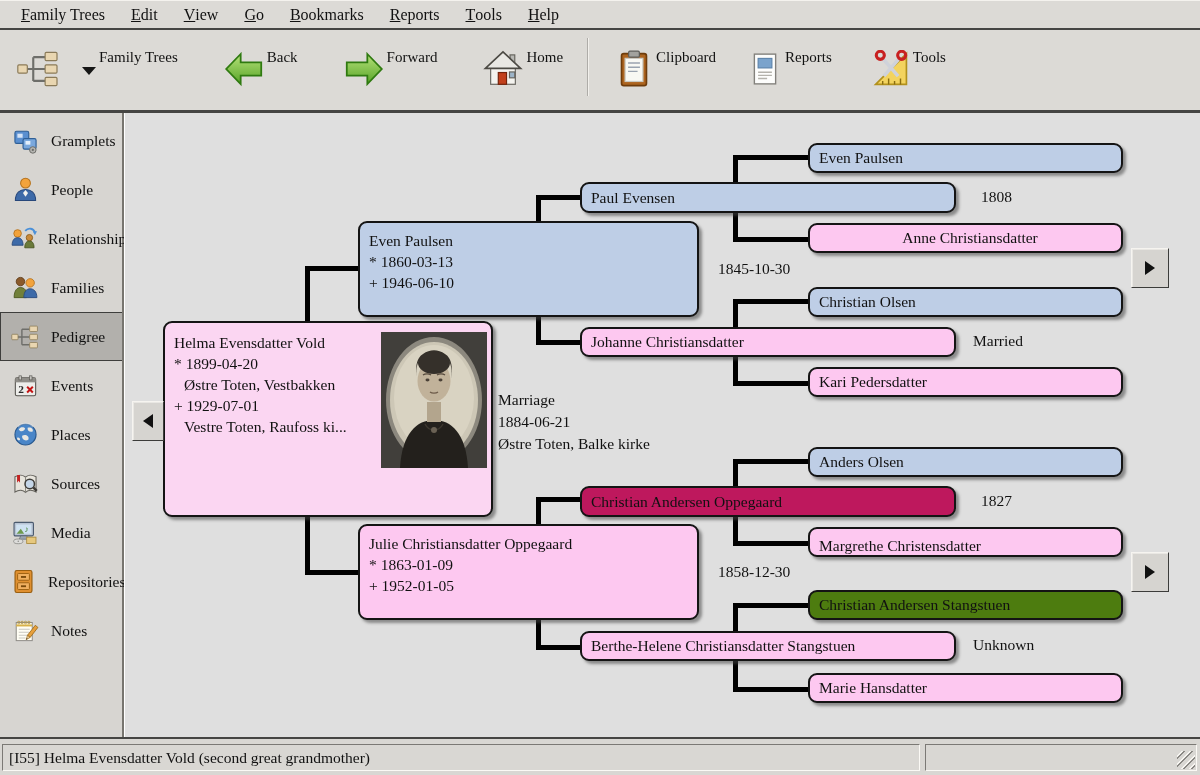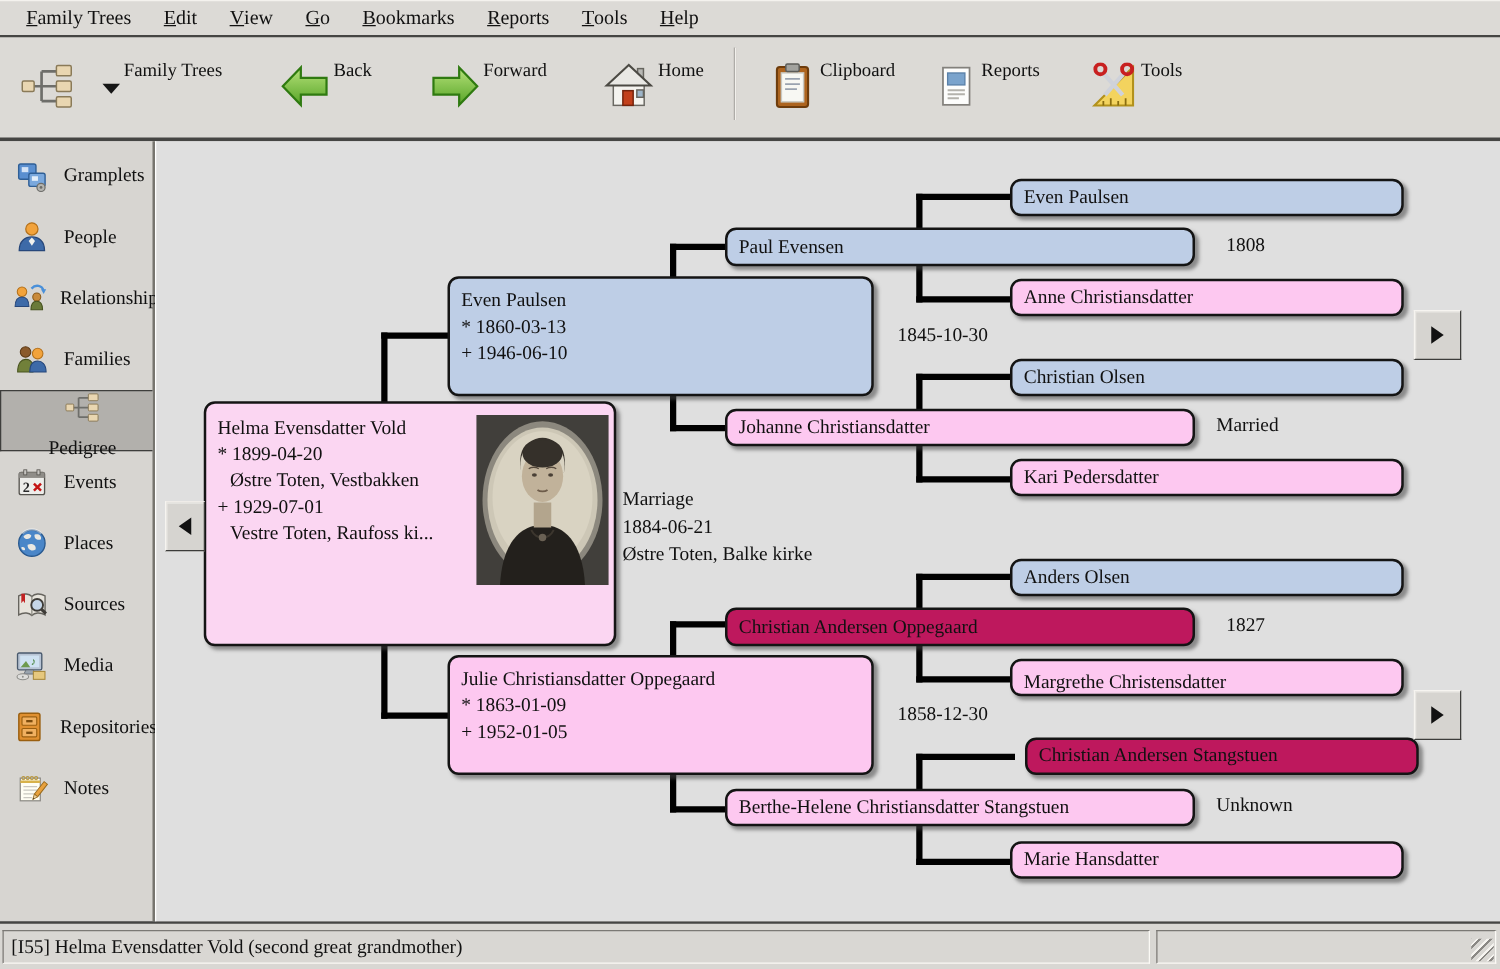--- a/index.html
+++ b/index.html
@@ -25,21 +25,21 @@
   .caret { width:0; height:0; border-left:7px solid transparent; border-right:7px solid transparent;
            border-top:8px solid #161616; }
   .tsep { width:2px; height:58px; background:#aeaca8; border-right:1px solid #f2f0ec; margin:0 16px 8px 14px; }
   .sp { width:26px; }
 
   
   .content { flex:1; display:flex; min-height:0; }
   .sidebar { width:124px; background:#d7d5d1; border-right:2px solid #77756f; padding-top:3px; }
   .side-item { height:49px; display:flex; align-items:center; gap:11px; padding-left:9px;
                font-size:15.5px; border:1px solid transparent; }
-  .side-item.selected { background:#b2b0ac; border:1px solid #3e3e3c; border-right:none;flex-direction:column; }
+  .side-item.selected { background:#b2b0ac; border:1px solid #3e3e3c; border-right:none; }
   .side-item .sicon { width:30px; height:28px; display:flex; align-items:center; justify-content:center; }
 
   .canvas { flex:1; position:relative; background:#dfdfdf; border-left:1px solid #ffffff; overflow:hidden; }
 
   
   .conn { position:absolute; background:#000; }
 
   
   .pbox { position:absolute; border:2px solid #141414; border-radius:9px;
           box-shadow:3px 3px 3px rgba(70,70,70,0.55); font-size:15.5px; overflow:hidden; }
@@ -396,36 +396,36 @@
       <div class="conn" style="left: 608px; top: 400px; width: 5px; height: 33px; background: rgb(0, 0, 0);"></div>
       <div class="conn" style="left: 608px; top: 428px; width: 79px; height: 5px; background: rgb(0, 0, 0);"></div>
       <div class="conn" style="left: 608px; top: 490px; width: 5px; height: 32px; background: rgb(0, 0, 0);"></div>
       <div class="conn" style="left: 608px; top: 490px; width: 79px; height: 5px; background: rgb(0, 0, 0);"></div>
       <div class="conn" style="left: 608px; top: 544px; width: 5px; height: 35px; background: rgb(0, 0, 0);"></div>
       <div class="conn" style="left: 608px; top: 574px; width: 79px; height: 5px; background: rgb(0, 0, 0);"></div>
 
       <div class="pbox small male" style="left: 683px; top: 30px; width: 315px; height: 30px; background: rgb(190, 206, 230);">
           <span class="nm">Even Paulsen</span>
         </div>
-      <div class="pbox small female" style="left: 683px; top: 110px; width: 315px; height: 30px; background: rgb(253, 200, 240);">
+      <div class="pbox small female" style="left: 683px; top: 110px; width: 315px; height: 30px; background: rgb(253, 200, 240); justify-content: center;">
           <span class="nm">Anne Christiansdatter</span>
         </div>
       <div class="pbox small male" style="left: 683px; top: 174px; width: 315px; height: 30px; background: rgb(190, 206, 230);">
           <span class="nm">Christian Olsen</span>
         </div>
       <div class="pbox small female" style="left: 683px; top: 254px; width: 315px; height: 30px; background: rgb(253, 200, 240);">
           <span class="nm">Kari Pedersdatter</span>
         </div>
       <div class="pbox small male" style="left: 683px; top: 334px; width: 315px; height: 30px; background: rgb(190, 206, 230);">
           <span class="nm">Anders Olsen</span>
         </div>
       <div class="pbox small female" style="left: 683px; top: 414px; width: 315px; height: 30px; background: rgb(253, 200, 240); align-items: flex-end;">
           <span class="nm">Margrethe Christensdatter</span>
         </div>
-      <div class="pbox small male" style="left: 683px; top: 477px; width: 315px; height: 30px; background: #be185d; margin-left: 12px;">
+      <div class="pbox small male" style="left: 683px; top: 477px; width: 315px; height: 30px; background: #4d7c0f;">
           <span class="nm">Christian Andersen Stangstuen</span>
         </div>
       <div class="pbox small female" style="left: 683px; top: 560px; width: 315px; height: 30px; background: rgb(253, 200, 240);">
           <span class="nm">Marie Hansdatter</span>
         </div>
 
       <div class="pbox small male" style="left: 455px; top: 69px; width: 376px; height: 31px; background: rgb(190, 206, 230);">
           <span class="nm">Paul Evensen</span>
         </div>
       <div class="pbox small female" style="left: 455px; top: 214px; width: 376px; height: 30px; background: rgb(253, 200, 240);">

